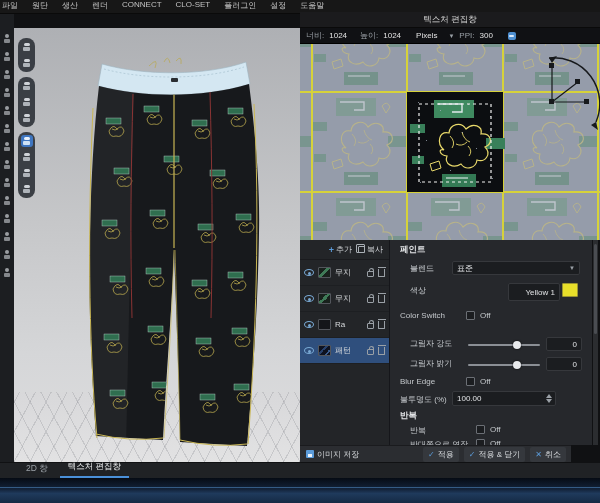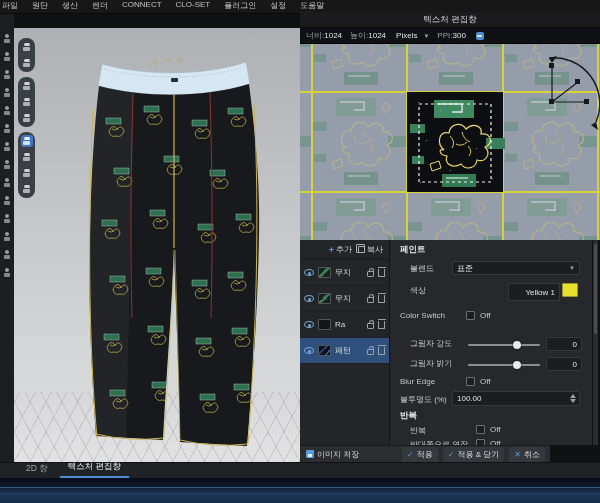--- a/index.html
+++ b/index.html
@@ -43,21 +43,21 @@
   .ft-btn:after{content:"";position:absolute;left:2.5px;top:6px;width:7px;height:4px;border-radius:1px;background:#aeb3b9;}
   .ft-btn.active{background:#3f76c0;}
   .ft-btn.active:before{background:#eaf2fb;}
   .ft-btn.active:after{background:#cfe2f6;}
 
   
   .te-titlebar{position:absolute;left:300px;top:12px;width:300px;height:16px;background:#1b1b1d;
     display:flex;align-items:center;justify-content:center;border-bottom:1px solid #0a0a0a;}
   .te-title{font-size:8.5px;color:#d5d5d5;}
   .te-toolbar{position:absolute;left:300px;top:28px;width:300px;height:16px;background:#101114;
-    display:flex;align-items:center;padding:0 6px;border-bottom:1px solid #000;}
+    display:flex;align-items:center;gap:5px;padding:0 6px;border-bottom:1px solid #000;}
   .tt-label{font-size:8px;color:#9aa0a6;}
   .tt-value{font-size:8px;color:#e2e2e2;}
   .tt-caret{font-size:6px;color:#9aa0a6;margin-left:6px;}
   .link-icon{width:8px;height:8px;background:#4e8fd0;border-radius:2px;margin-left:10px;position:relative;}
   .link-icon:before{content:"";position:absolute;left:1.5px;top:3px;width:5px;height:2px;background:#dceafb;border-radius:1px;}
 
   
   .te-canvas{position:absolute;left:300px;top:44px;width:300px;height:196px;background:#8e95a2;overflow:hidden;}
 
   
@@ -94,31 +94,31 @@
     display:flex;align-items:center;justify-content:flex-end;padding:8px 4px;font-size:8px;color:#e0e2e4;}
   .swatch{position:absolute;left:172px;top:1px;width:16px;height:14px;background:#e8df2a;border:1px solid #9a9430;border-radius:1px;}
   .checkbox{position:absolute;top:3px;width:9px;height:9px;border:1px solid #6b6f75;border-radius:1px;background:#1b1d20;}
   .checkbox.checked{background:#3a7bd5;border-color:#3a7bd5;}
   .checkbox.checked:before{content:"✓";position:absolute;left:1px;top:-2px;font-size:8px;color:#fff;}
   .state-label{position:absolute;top:3px;font-size:8px;color:#c4c8cc;}
   .slider-track{position:absolute;left:78px;top:9px;width:72px;height:2px;background:#8b8f95;border-radius:1px;}
   .slider-thumb{position:absolute;top:-3px;width:8px;height:8px;border-radius:50%;background:#e8eaec;box-shadow:0 0 2px #000;}
   .slider-value{position:absolute;left:156px;top:2px;width:36px;height:14px;background:#1b1d20;border:1px solid #36383c;border-radius:2px;
     display:flex;align-items:center;justify-content:flex-end;padding:0 4px;font-size:8px;color:#e0e2e4;}
-  .spin-box{position:absolute;left:62px;top:0px;width:128px;height:15px;background:#1b1d20;border:1px solid #36383c;border-radius:2px;
+  .spin-box{position:absolute;left:62px;top:0px;width:104px;height:15px;background:#1b1d20;border:1px solid #36383c;border-radius:2px;
     display:flex;align-items:center;padding:0 4px;font-size:8px;color:#e0e2e4;}
   .spinner{position:absolute;right:3px;top:2px;display:flex;flex-direction:column;gap:1px;}
   .spinner i{display:block;width:0;height:0;border-left:3px solid transparent;border-right:3px solid transparent;}
   .spin-up{border-bottom:4px solid #9aa0a6;}
   .spin-down{border-top:4px solid #9aa0a6;}
   .panel-scrollbar{position:absolute;left:593px;top:240px;width:5px;height:205px;background:#2b2d30;}
   .panel-scrollbar .thumb{position:absolute;left:1px;top:4px;width:3px;height:90px;background:#4a4d52;border-radius:2px;}
 
   
-  .te-footer{position:absolute;left:300px;top:445px;width:250px;height:17px;background:#2b2d31;
+  .te-footer{position:absolute;left:300px;top:445px;width:271px;height:17px;background:#2b2d31;
     display:flex;align-items:center;border-top:1px solid #1a1b1e;}
   .save-btn{display:flex;align-items:center;gap:3px;margin-left:6px;font-size:8px;color:#d5d8db;}
   .save-icon{width:8px;height:8px;background:#5b9bd9;border-radius:1px;position:relative;}
   .save-icon:before{content:"";position:absolute;left:2px;top:4px;width:4px;height:3px;background:#eaf2fb;}
   .footer-spacer{flex:1;}
   .footer-btn{display:flex;align-items:center;gap:3px;font-size:8px;color:#dcdfe2;background:#35383d;
     border-radius:2px;padding:2px 5px;margin-right:5px;}
   .check-glyph{color:#5b9bd9;font-size:8px;}
   .x-glyph{color:#5b9bd9;font-size:8px;}
 
@@ -252,21 +252,21 @@
     <span class="te-title">텍스처 편집창</span>
   </div>
 
   <div class="te-toolbar">
     <span class="tt-label">너비:</span>
     <span class="tt-value">1024</span>
     <span class="tt-label" style="margin-left:8px">높이:</span>
     <span class="tt-value">1024</span>
     <span class="tt-value" style="margin-left:10px">Pixels</span>
     <span class="tt-caret">▼</span>
-    <span class="tt-label" style="margin-left:8px">PPI:</span>
+    <span class="tt-label" style="margin-left:0">PPI:</span>
     <span class="tt-value">300</span>
     <span class="link-icon"></span>
   </div>
 
   <div class="te-canvas">
     <svg width="300" height="196" viewBox="0 0 300 196">
       <defs>
         <g id="tileArt">
           <rect x="24" y="6" width="40" height="18" fill="#6d9a80"></rect>
           <path d="M28,10 h24 v8 h-10" fill="none" stroke="#e8eef0" stroke-width="1.4"></path>

